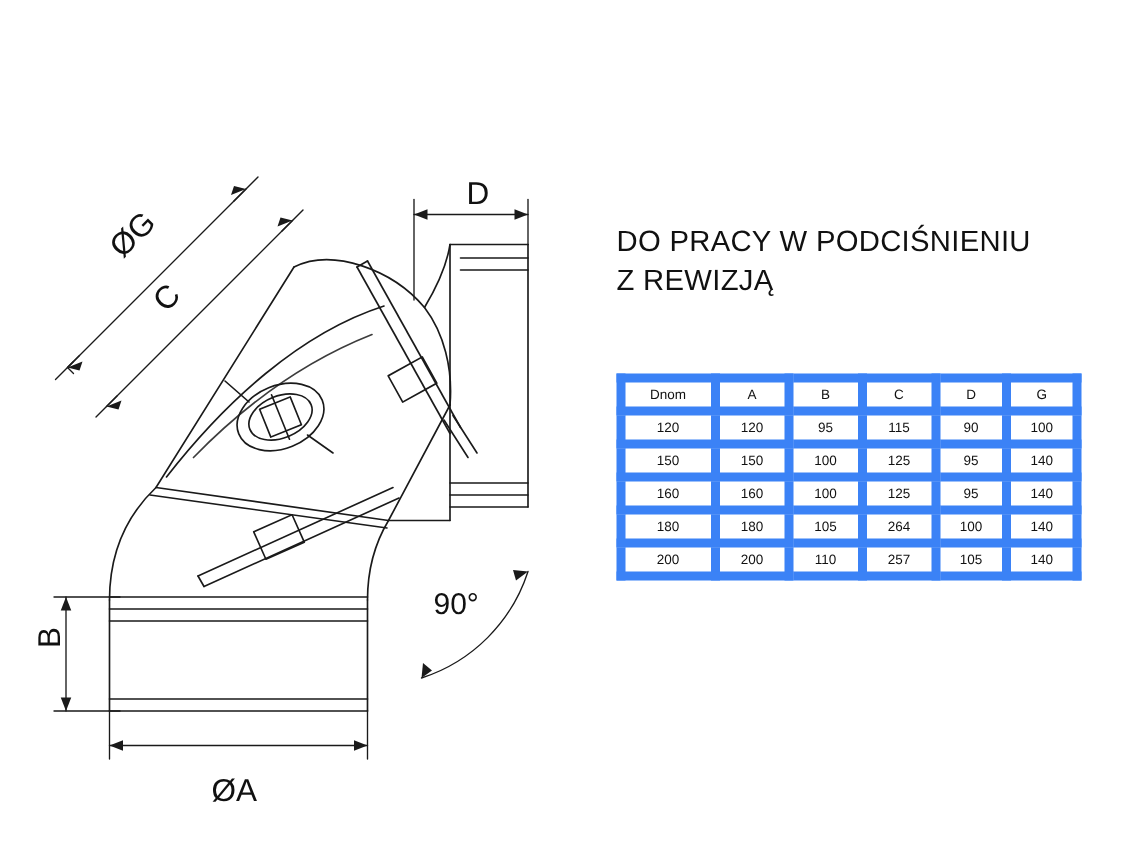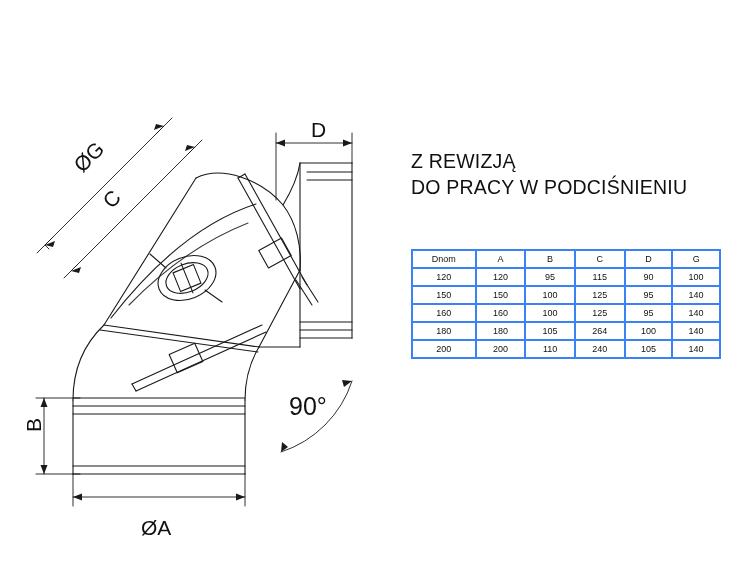--- a/index.html
+++ b/index.html
@@ -42,21 +42,21 @@
     position: absolute;
     left: 411px;
     top: 249px;
     width: 310px;
     border-collapse: collapse;
     font-size: 9px;
     color: #111111;
   }
   .spec-table th,
   .spec-table td {
-    border: 2px solid #3b82f6;
+    border: 6px solid #3b82f6;
     text-align: center;
     padding: 0;
     height: 16px;
     font-weight: normal;
     line-height: 16px;
   }
   .spec-table th {
     font-weight: normal;
   }
   .spec-table col.c0 { width: 64px; }
@@ -70,21 +70,21 @@
     position: absolute;
     font-size: 21px;
     color: #111111;
     white-space: nowrap;
   }
   .label-G { left: 69px; top: 160px; transform: rotate(-45deg); transform-origin: left top; }
   .label-C { left: 98px; top: 196px; transform: rotate(-45deg); transform-origin: left top; }
   .label-D { left: 311px; top: 118px; }
   .label-B { left: 22px; top: 432px; transform: rotate(-90deg); transform-origin: left top; }
   .label-A { left: 141px; top: 495px; margin-top: 21px; }
-  .label-ang { left: 289px; top: 392px; font-size: 25px; }
+  .label-ang { left: 289px; top: 392px; font-size: 20px; }
 </style>
 </head>
 <body>
 
 <div id="page">
 
   <svg id="drawing" viewBox="0 0 750 569">
     <g fill="none" stroke="#1a1a1a" stroke-width="1.1" stroke-linejoin="round" stroke-linecap="round">
 
       <g>
@@ -220,22 +220,22 @@
   </svg>
 
   <div class="dim-label label-G">ØG</div>
   <div class="dim-label label-C">C</div>
   <div class="dim-label label-D">D</div>
   <div class="dim-label label-B">B</div>
   <div class="dim-label label-A">ØA</div>
   <div class="dim-label label-ang">90°</div>
 
   <div class="title-block">
+    <div class="title-line">DO PRACY W PODCIŚNIENIU</div>
     <div class="title-line">Z REWIZJĄ</div>
-    <div class="title-line">DO PRACY W PODCIŚNIENIU</div>
   </div>
 
   <table class="spec-table">
     <colgroup>
       <col class="c0">
         <col class="c1">
         <col class="c2">
         <col class="c3">
         <col class="c4">
         <col class="c5">
@@ -280,20 +280,20 @@
         <td>180</td>
         <td>105</td>
         <td>264</td>
         <td>100</td>
         <td>140</td>
       </tr>
       <tr>
         <td>200</td>
         <td>200</td>
         <td>110</td>
-        <td>240</td>
+        <td>257</td>
         <td>105</td>
         <td>140</td>
       </tr>
     </tbody>
   </table>
 
 </div>
 
 </body></html>

